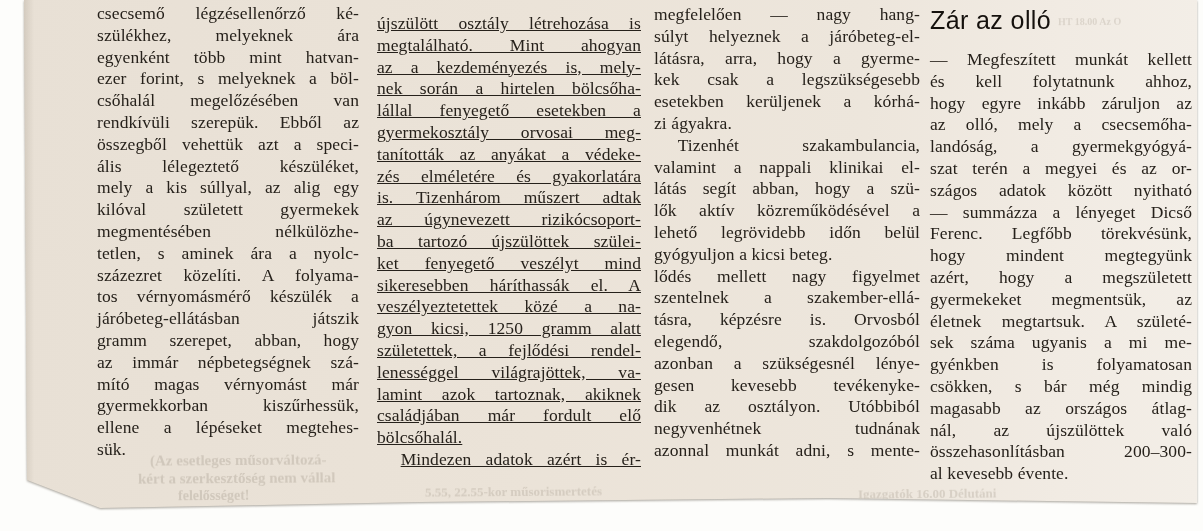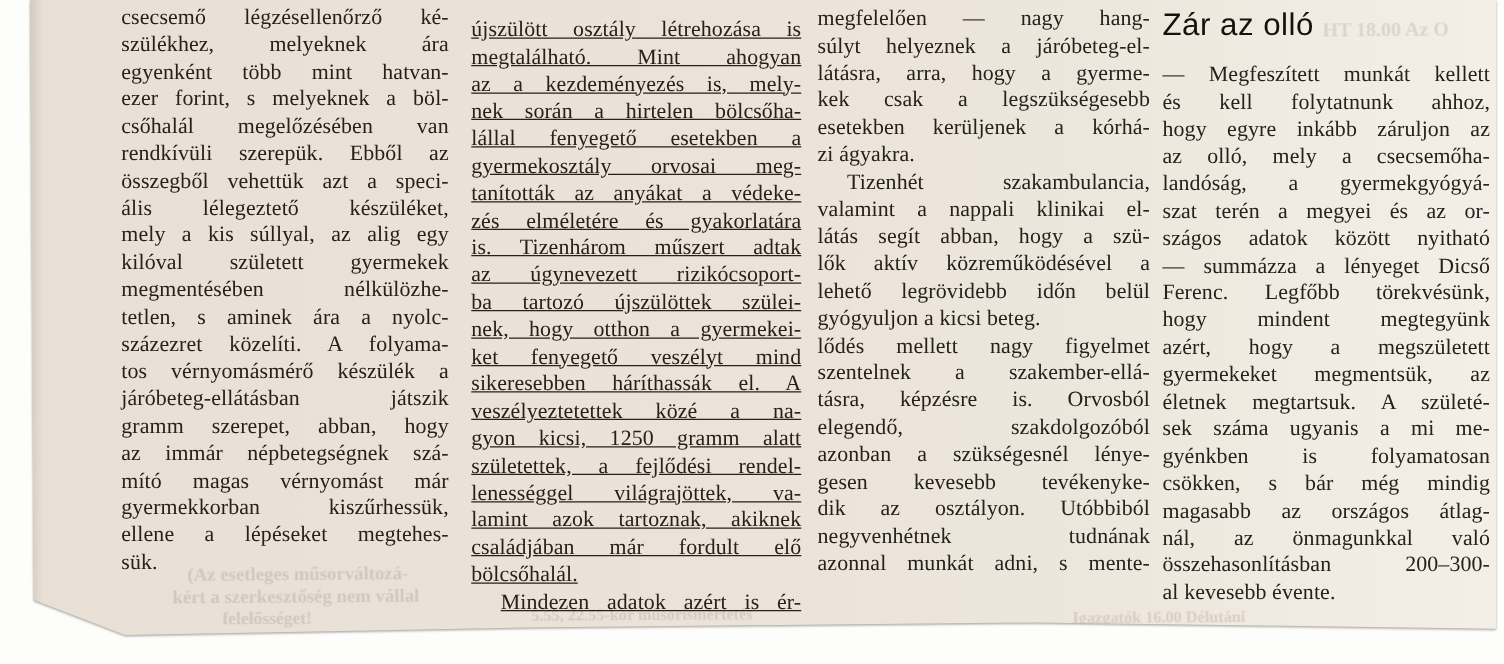--- a/index.html
+++ b/index.html
@@ -49,21 +49,21 @@
   }
   .col4-body{position:absolute;left:0;top:49px;width:262px;}
   .ghost{
     position:absolute;
     color:#a2988a;opacity:.34;
     filter:blur(.5px);
     font-size:15px;font-weight:700;
     white-space:nowrap;
     transform:rotate(-.4deg);
   }
-  .g1{left:1058px;top:16px;font-size:16px;opacity:.28;}
+  .g1{left:1058px;top:16px;font-size:10px;opacity:.28;}
   .g2{left:150px;top:452px;}
   .g3{left:138px;top:470px;}
   .g4{left:178px;top:488px;font-size:14px;}
   .g5{left:425px;top:484px;font-size:13px;opacity:.30;}
   .g6{left:858px;top:486px;font-size:13px;opacity:.30;text-align:center;}
 </style>
 </head>
 <body>
 
 <div class="stage">
@@ -105,21 +105,20 @@
           <div class="ln">megtalálható. Mint ahogyan</div>
           <div class="ln">az a kezdeményezés is, mely-</div>
           <div class="ln">nek során a hirtelen bölcsőha-</div>
           <div class="ln">lállal fenyegető esetekben a</div>
           <div class="ln">gyermekosztály orvosai meg-</div>
           <div class="ln">tanították az anyákat a védeke-</div>
           <div class="ln">zés elméletére és gyakorlatára</div>
           <div class="ln">is. Tizenhárom műszert adtak</div>
           <div class="ln">az úgynevezett rizikócsoport-</div>
           <div class="ln">ba tartozó újszülöttek szülei-</div>
-          <div class="ln">nek, hogy otthon a gyermekei-</div>
           <div class="ln">ket fenyegető veszélyt mind</div>
           <div class="ln">sikeresebben háríthassák el. A</div>
           <div class="ln">veszélyeztetettek közé a na-</div>
           <div class="ln">gyon kicsi, 1250 gramm alatt</div>
           <div class="ln">születettek, a fejlődési rendel-</div>
           <div class="ln">lenességgel világrajöttek, va-</div>
           <div class="ln">lamint azok tartoznak, akiknek</div>
           <div class="ln">családjában már fordult elő</div>
           <div class="ln end">bölcsőhalál.</div>
           <div class="ln ind">Mindezen adatok azért is ér-</div>
@@ -161,21 +160,21 @@
             <div class="ln">— summázza a lényeget Dicső</div>
             <div class="ln">Ferenc. Legfőbb törekvésünk,</div>
             <div class="ln">hogy mindent megtegyünk</div>
             <div class="ln">azért, hogy a megszületett</div>
             <div class="ln">gyermekeket megmentsük, az</div>
             <div class="ln">életnek megtartsuk. A születé-</div>
             <div class="ln">sek száma ugyanis a mi me-</div>
             <div class="ln">gyénkben is folyamatosan</div>
             <div class="ln">csökken, s bár még mindig</div>
             <div class="ln">magasabb az országos átlag-</div>
-            <div class="ln">nál, az önmagunkkal való</div>
+            <div class="ln">nál, az újszülöttek való</div>
             <div class="ln">összehasonlításban 200–300-</div>
             <div class="ln end">al kevesebb évente.</div>
           </div>
       </div>
 
     </div>
   </div>
 </div>
 
 </body></html>

